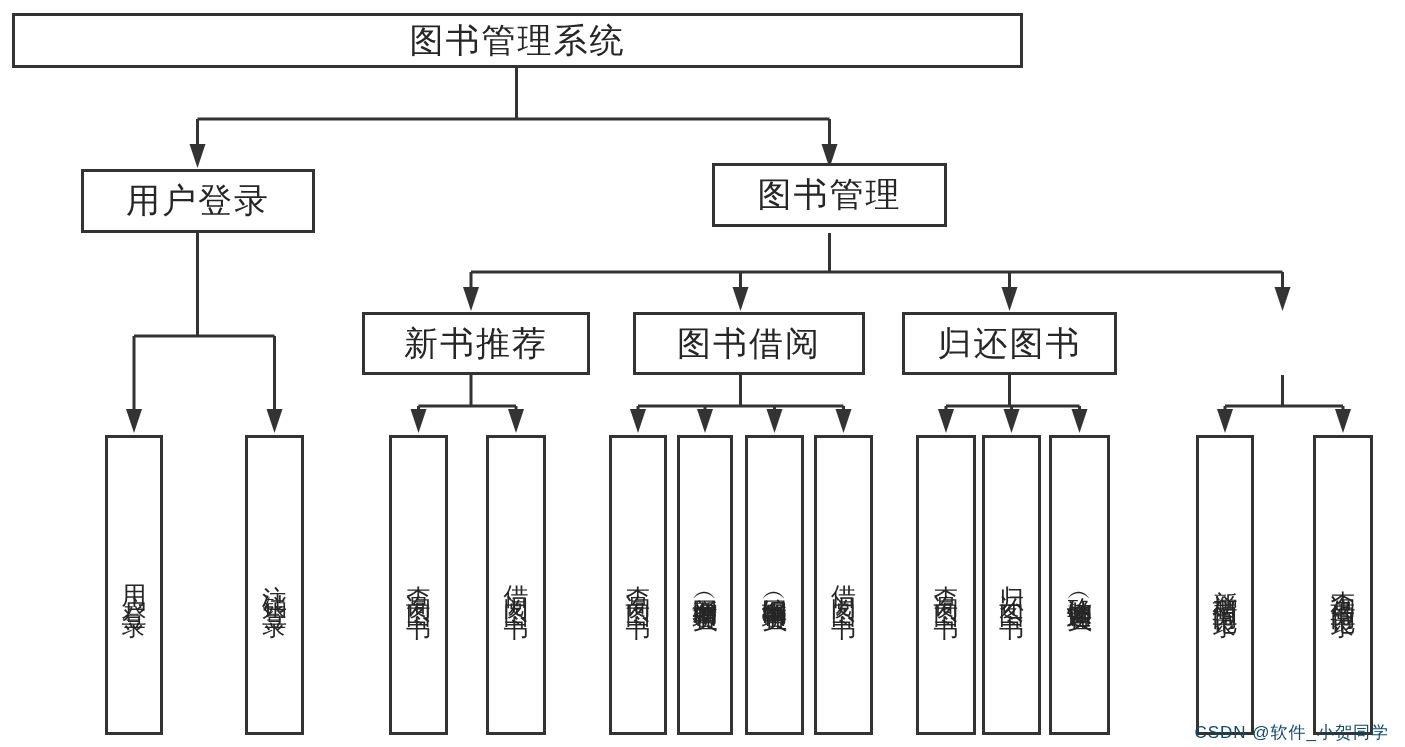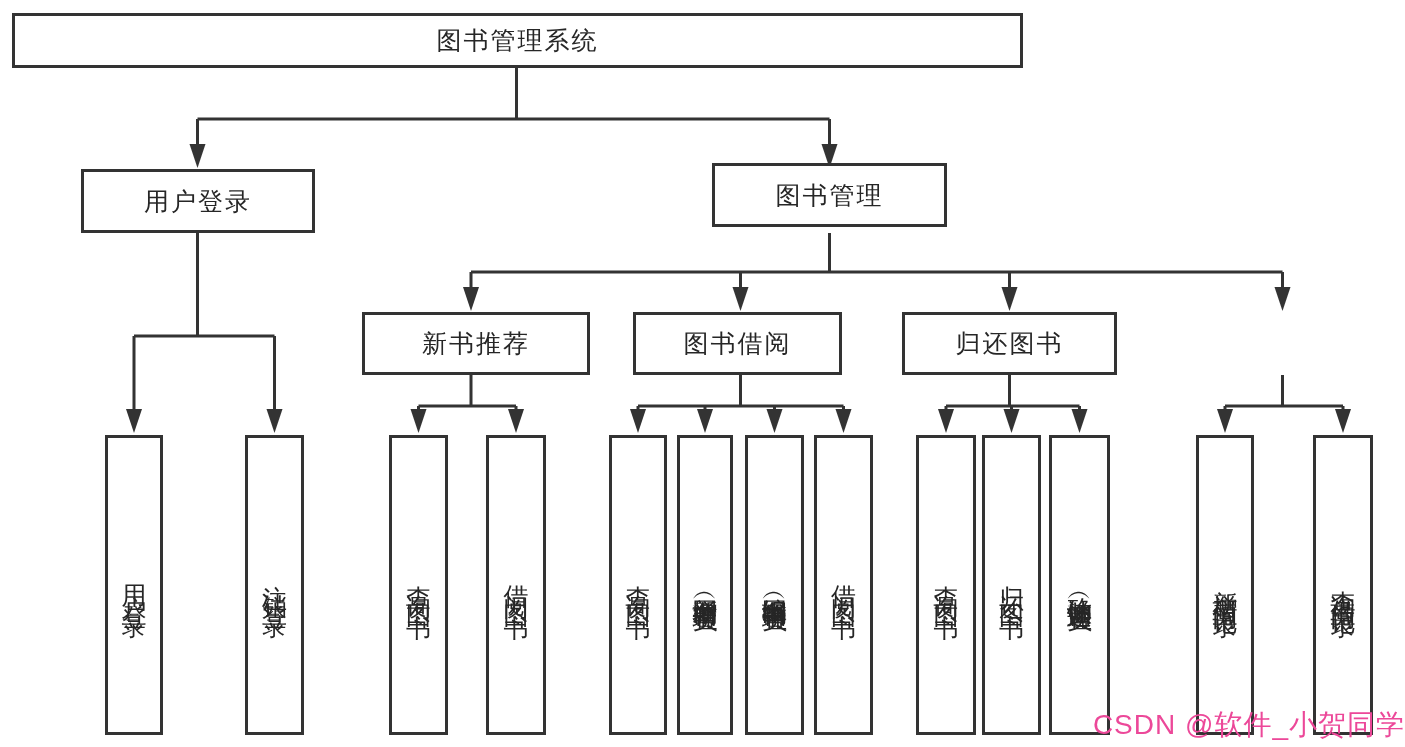--- a/index.html
+++ b/index.html
@@ -22,41 +22,41 @@
     box-sizing: border-box;
     background: #ffffff;
     border: 3px solid #333333;
     display: flex;
     align-items: center;
     justify-content: center;
     color: #262626;
     z-index: 2;
   }
   .hlabel {
-    font-size: 25px;
+    font-size: 34px;
     letter-spacing: 2px;
     white-space: nowrap;
   }
   .vtext {
     writing-mode: vertical-rl;
     text-orientation: mixed;
     font-size: 25px;
     line-height: 1;
     white-space: nowrap;
   }
   .len4  { letter-spacing: 10px; }
   .len6  { letter-spacing: 5px;  }
   .len10 { letter-spacing: 1.5px; }
   .watermark {
     position: absolute;
-    right: 0;
+    right: 16px;
     bottom: 3px;
-    font-size: 28px;
+    font-size: 17px;
     letter-spacing: 1px;
-    color: #ec4899;
+    color: #0c4a6e;
     z-index: 5;
     white-space: nowrap;
   }
 </style>
 </head>
 <body>
 
 <div class="canvas">
 
   <svg class="connectors" viewBox="0 0 1405 747" xmlns="http://www.w3.org/2000/svg">
@@ -109,21 +109,21 @@
   <div class="node" style="left:81px;top:169px;width:234px;height:64px">
     <span class="hlabel">用户登录</span>
   </div>
   <div class="node" style="left:712px;top:163px;width:235px;height:64px">
     <span class="hlabel">图书管理</span>
   </div>
 
   <div class="node" style="left:362px;top:312px;width:228px;height:63px">
     <span class="hlabel">新书推荐</span>
   </div>
-  <div class="node" style="left:633px;top:312px;width:209px;height:63px">
+  <div class="node" style="left:633px;top:312px;width:232px;height:63px">
     <span class="hlabel">图书借阅</span>
   </div>
   <div class="node" style="left:902px;top:312px;width:215px;height:63px">
     <span class="hlabel">归还图书</span>
   </div>
 
   <div class="node" style="left:105px;top:435px;width:58px;height:300px">
     <span class="vtext len4">用户登录</span>
   </div>
   <div class="node" style="left:245px;top:435px;width:59px;height:300px">

